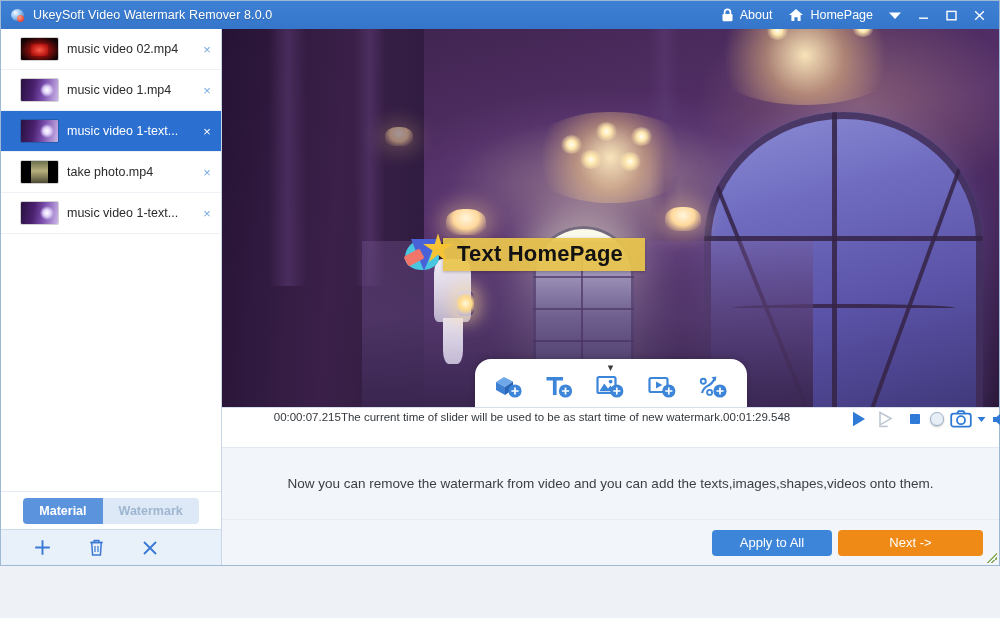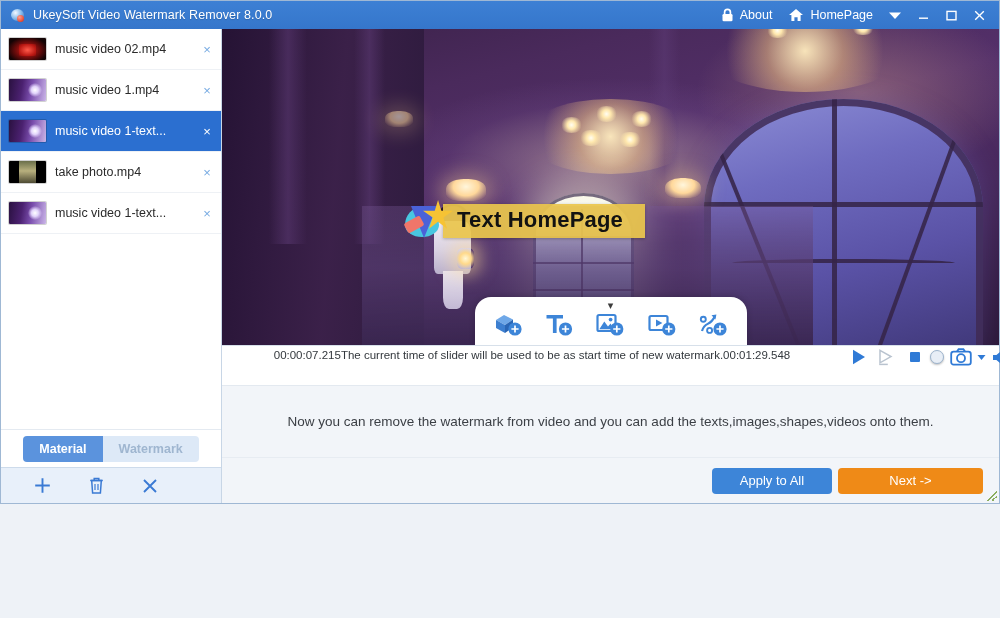--- a/index.html
+++ b/index.html
@@ -2,21 +2,21 @@
 <html><head>
 <meta charset="utf-8">
 <style>
   * { box-sizing: border-box; margin: 0; padding: 0; }
   html, body {
     width: 1000px; height: 618px;
     font-family: "Liberation Sans", sans-serif;
     background: #eef2f7; overflow: hidden;
   }
   #app {
-    position: relative; width: 1000px; height: 504px;
+    position: relative; width: 1000px; height: 566px;
     background: #f2f5f9;
     border: 1px solid #9fb8d4;
     display: flex; flex-direction: column;
   }
 
   
   .titlebar {
     height: 28px; flex: 0 0 28px;
     background: linear-gradient(180deg,#3d80d4 0%,#3576cb 100%);
     display: flex; align-items: center;
@@ -55,21 +55,21 @@
   
   .sidebar {
     width: 221px; flex: 0 0 221px;
     background: #ffffff;
     display: flex; flex-direction: column;
     border-right: 1px solid #c8d6e6;
   }
   .file-list { flex: 1 1 auto; overflow: hidden; }
   .file-row {
     height: 41px; display: flex; align-items: center;
-    padding: 0 6px 0 8px; cursor: pointer;
+    padding: 0 6px 0 20px; cursor: pointer;
     border-bottom: 1px solid #eef1f5;
     position: relative;
   }
   .file-row.selected { background: #2b6fd0; }
   .file-row.selected .file-name { color: #ffffff; }
   .file-row.selected .file-close { color: #ffffff; opacity: 1; }
   .thumb {
     width: 37px; height: 22px; flex: 0 0 37px; margin-right: 9px;
     border-radius: 1px; background: #111; overflow: hidden; position: relative;
     box-shadow: 0 0 0 1px rgba(0,0,0,.18);

